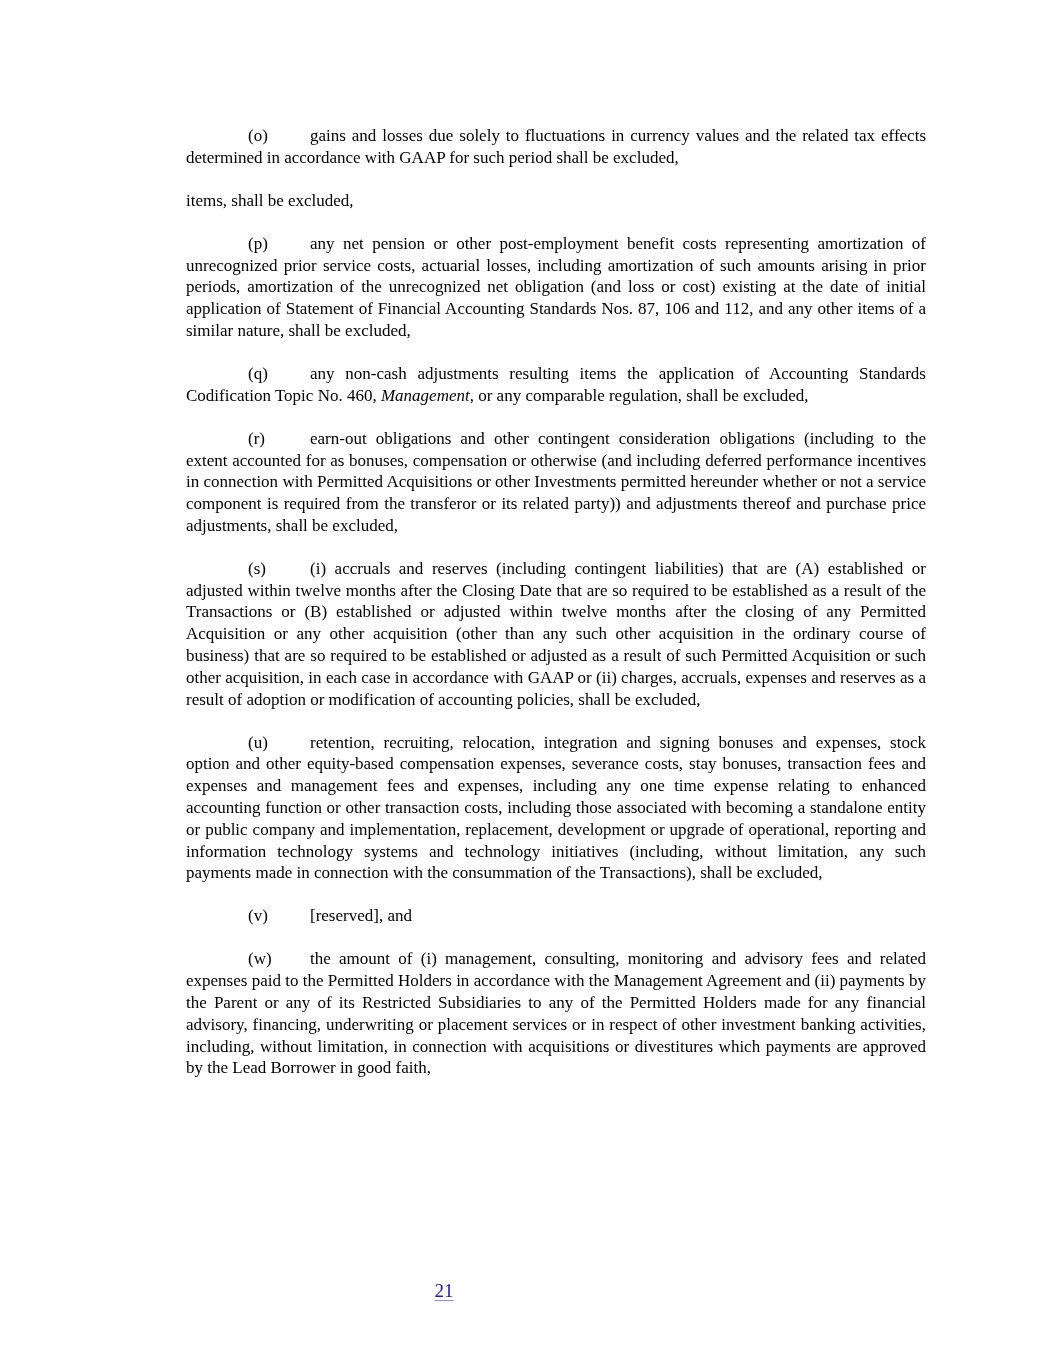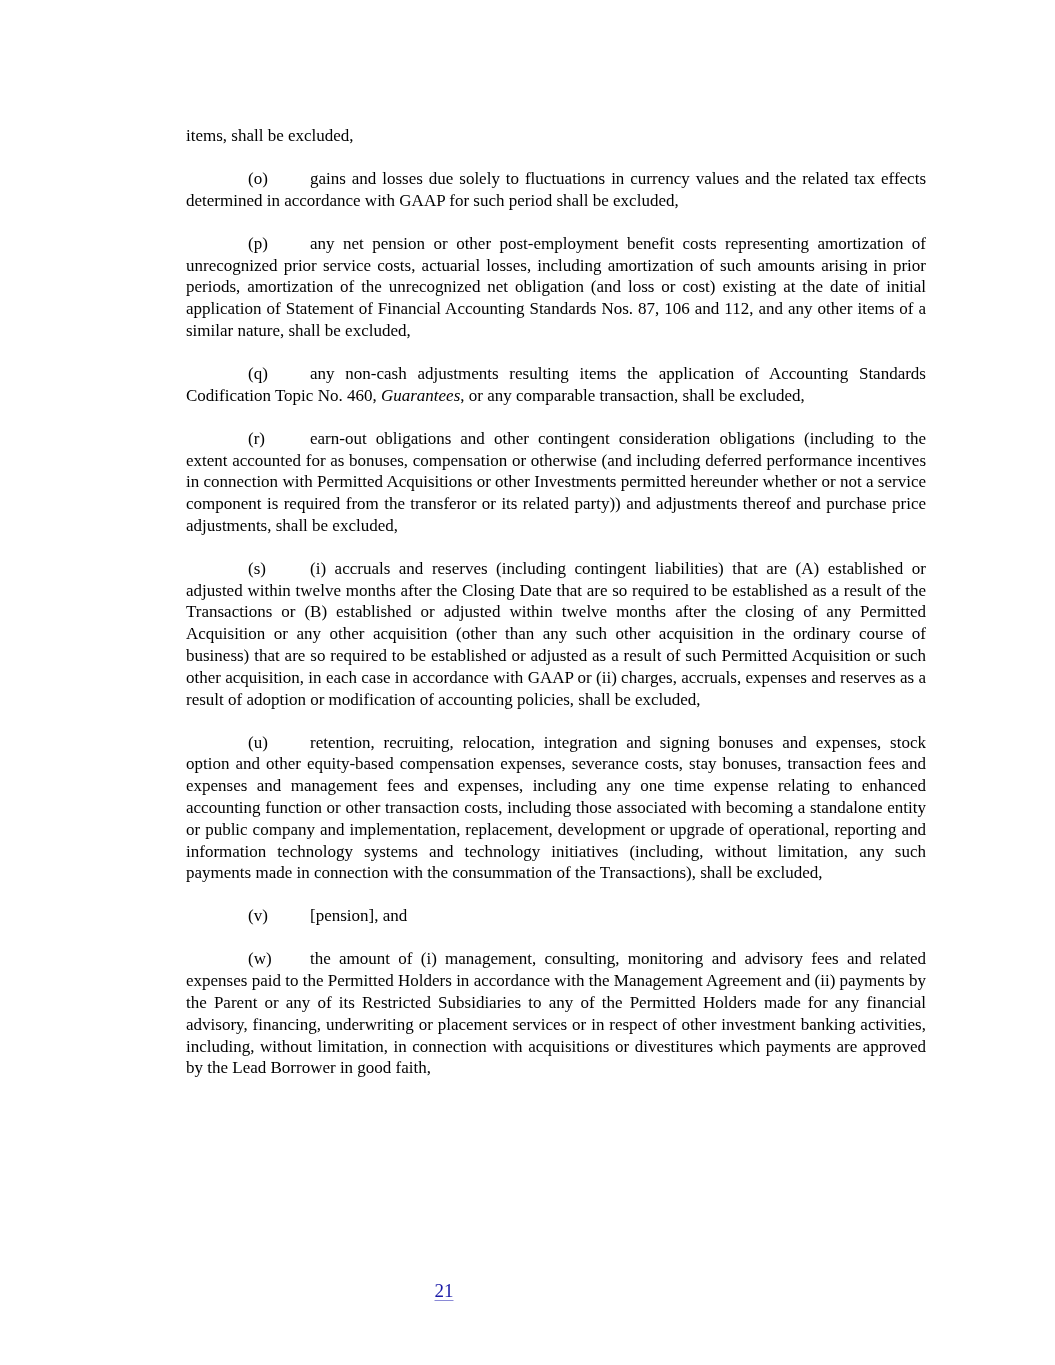--- a/index.html
+++ b/index.html
@@ -50,49 +50,49 @@
       text-decoration-color: #8a8ad6;
       text-underline-offset: 3px;
       cursor: pointer;
     }
     em { font-style: italic; }
   </style>
 </head>
 <body>
 
 <div class="page">
-  <p class="para first">items, shall be excluded,</p>
-
   <p class="para">
     <span class="marker">(o)</span><span>gains and losses due solely to fluctuations in currency values and the related tax effects determined in accordance with GAAP for such period shall be excluded,</span>
   </p>
+
+  <p class="para first">items, shall be excluded,</p>
 
   <p class="para">
     <span class="marker">(p)</span><span>any net pension or other post-employment benefit costs representing amortization of unrecognized prior service costs, actuarial losses, including amortization of such amounts arising in prior periods, amortization of the unrecognized net obligation (and loss or cost) existing at the date of initial application of Statement of Financial Accounting Standards Nos. 87, 106 and 112, and any other items of a similar nature, shall be excluded,</span>
   </p>
 
   <p class="para">
-    <span class="marker">(q)</span><span>any non-cash adjustments resulting items the application of Accounting Standards Codification Topic No. 460, </span><em>Guarantees</em><span>, or any comparable transaction, shall be excluded,</span>
+    <span class="marker">(q)</span><span>any non-cash adjustments resulting items the application of Accounting Standards Codification Topic No. 460, </span><em>Management</em><span>, or any comparable regulation, shall be excluded,</span>
   </p>
 
   <p class="para">
     <span class="marker">(r)</span><span>earn-out obligations and other contingent consideration obligations (including to the extent accounted for as bonuses, compensation or otherwise (and including deferred performance incentives in connection with Permitted Acquisitions or other Investments permitted hereunder whether or not a service component is required from the transferor or its related party)) and adjustments thereof and purchase price adjustments, shall be excluded,</span>
   </p>
 
   <p class="para">
     <span class="marker">(s)</span><span>(i) accruals and reserves (including contingent liabilities) that are (A) established or adjusted within twelve months after the Closing Date that are so required to be established as a result of the Transactions or (B) established or adjusted within twelve months after the closing of any Permitted Acquisition or any other acquisition (other than any such other acquisition in the ordinary course of business) that are so required to be established or adjusted as a result of such Permitted Acquisition or such other acquisition, in each case in accordance with GAAP or (ii) charges, accruals, expenses and reserves as a result of adoption or modification of accounting policies, shall be excluded,</span>
   </p>
 
 
   <p class="para">
     <span class="marker">(u)</span><span>retention, recruiting, relocation, integration and signing bonuses and expenses, stock option and other equity-based compensation expenses, severance costs, stay bonuses, transaction fees and expenses and management fees and expenses, including any one time expense relating to enhanced accounting function or other transaction costs, including those associated with becoming a standalone entity or public company and implementation, replacement, development or upgrade of operational,  reporting and information technology systems and technology initiatives (including, without limitation, any such payments made in connection with the consummation of the Transactions), shall be excluded,</span>
   </p>
 
   <p class="para">
-    <span class="marker">(v)</span><span>[pension], and</span>
+    <span class="marker">(v)</span><span>[reserved], and</span>
   </p>
 
   <p class="para last-line-justify">
     <span class="marker">(w)</span><span>the amount of (i) management, consulting, monitoring and advisory fees and related expenses paid to the Permitted Holders in accordance with the Management Agreement and (ii) payments by the Parent or any of its Restricted Subsidiaries to any of the Permitted Holders made for any financial advisory, financing, underwriting or placement services or in respect of other investment banking activities, including, without limitation, in connection with acquisitions or divestitures which payments are approved by the Lead Borrower in good faith,</span>
   </p>
 </div>
 
 <div class="page-number" style="color: rgb(26, 26, 166);">
   <span>21</span>
 </div>

